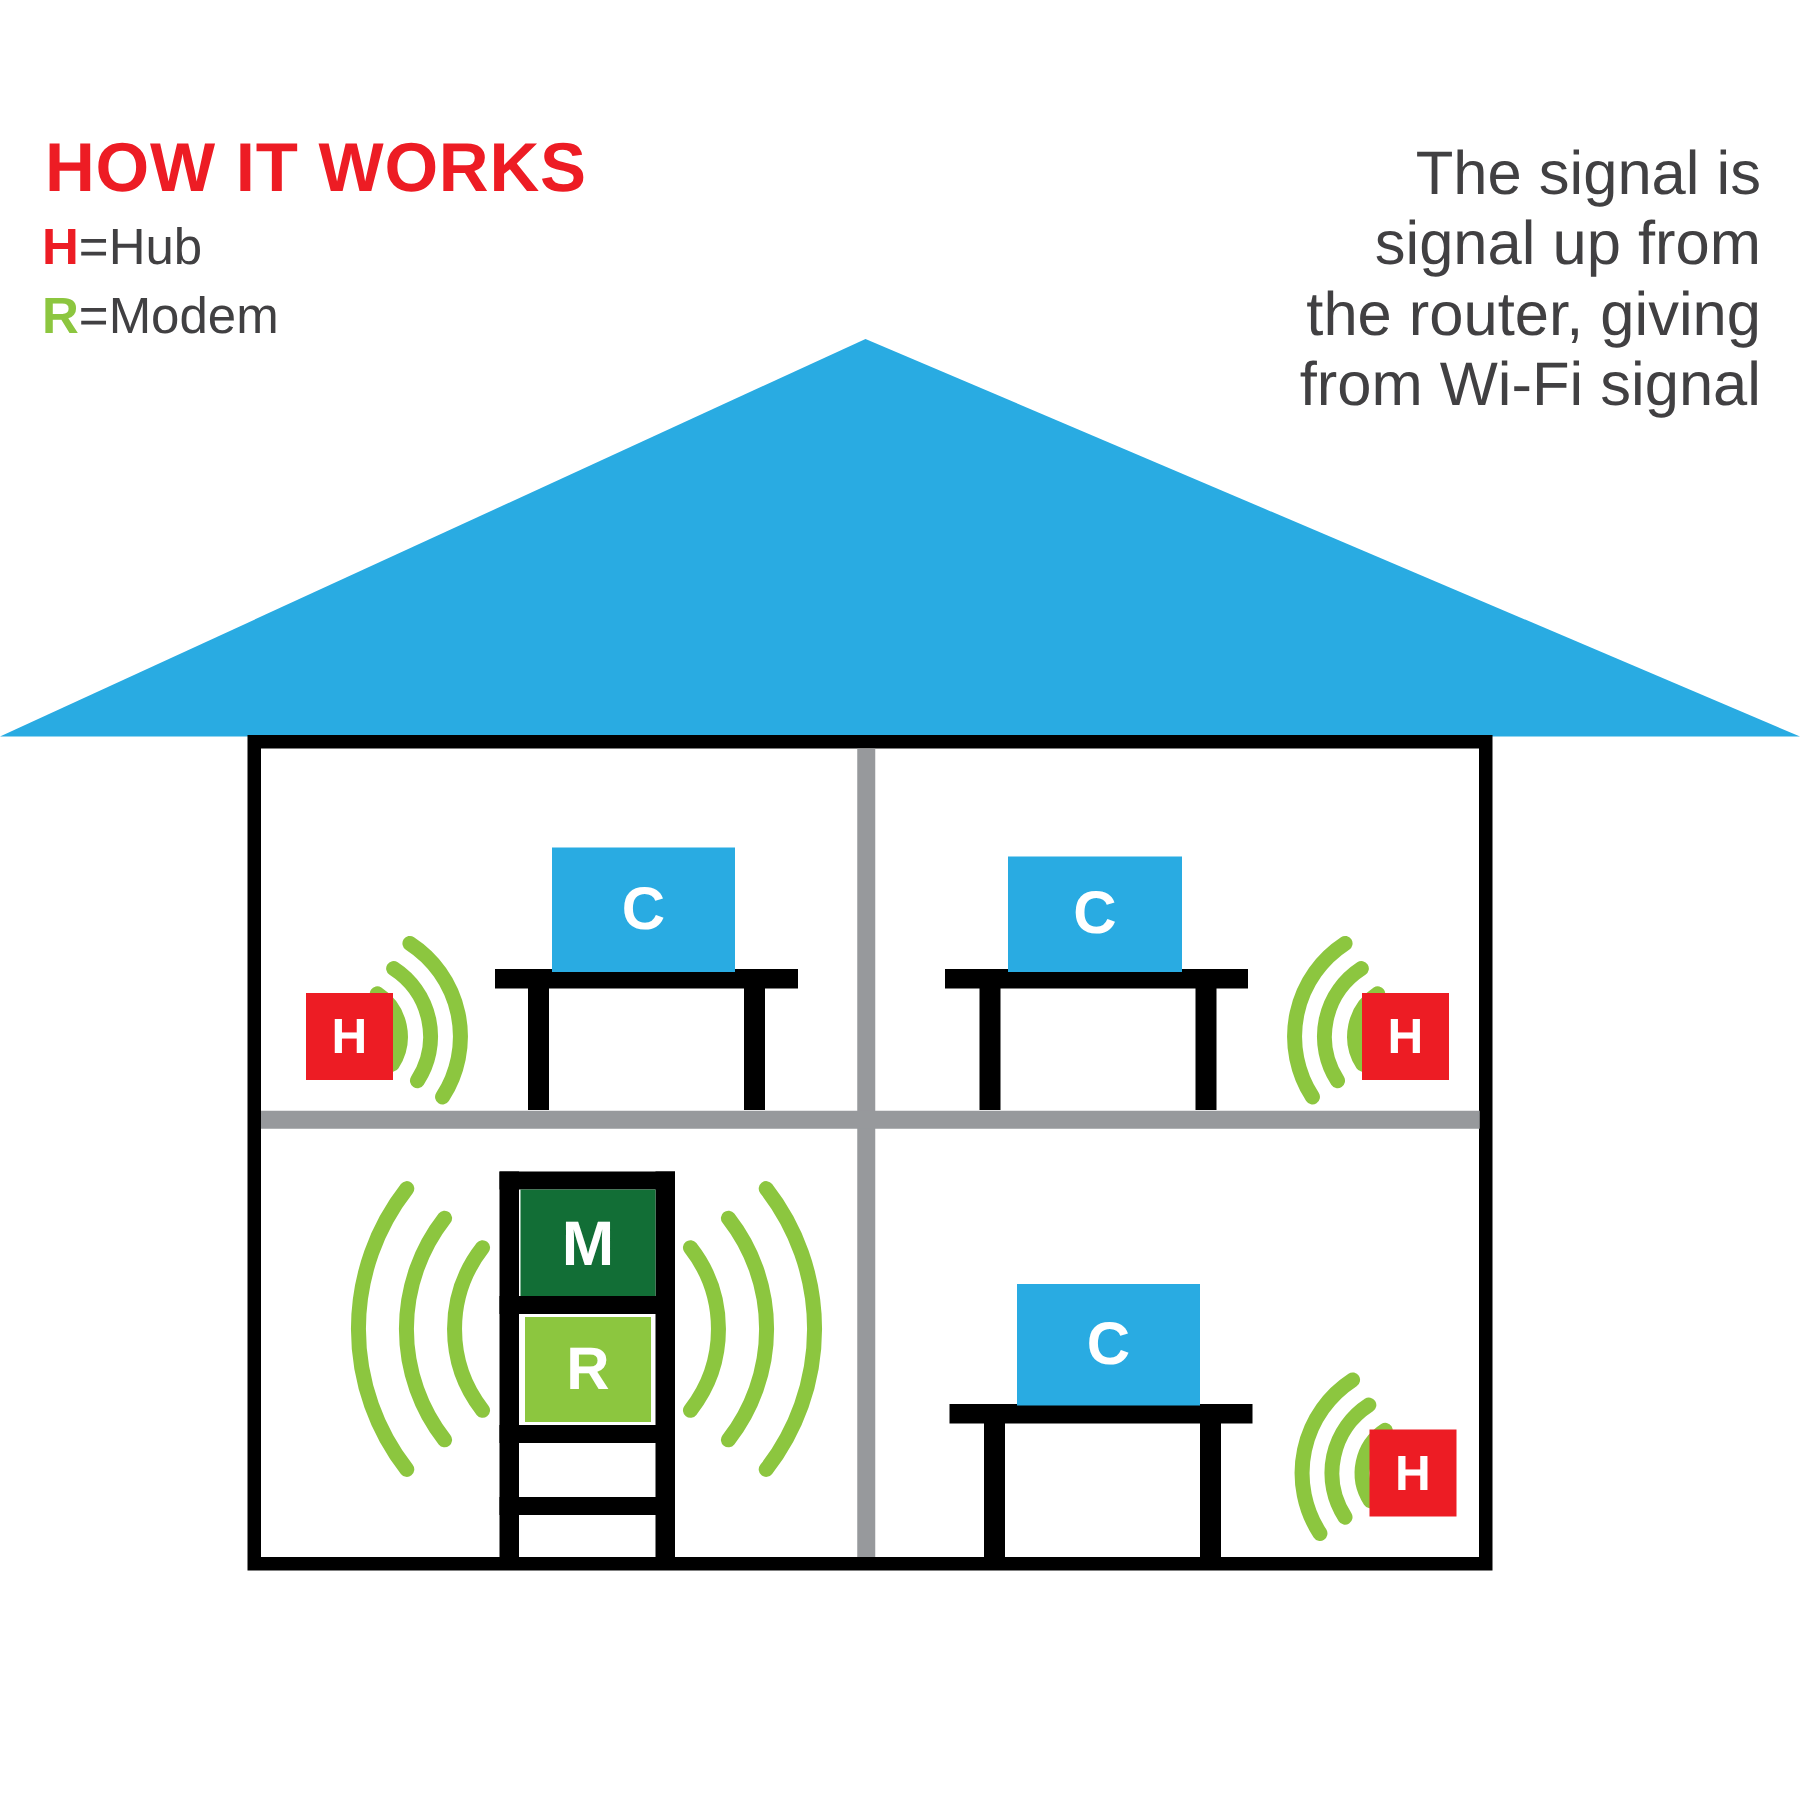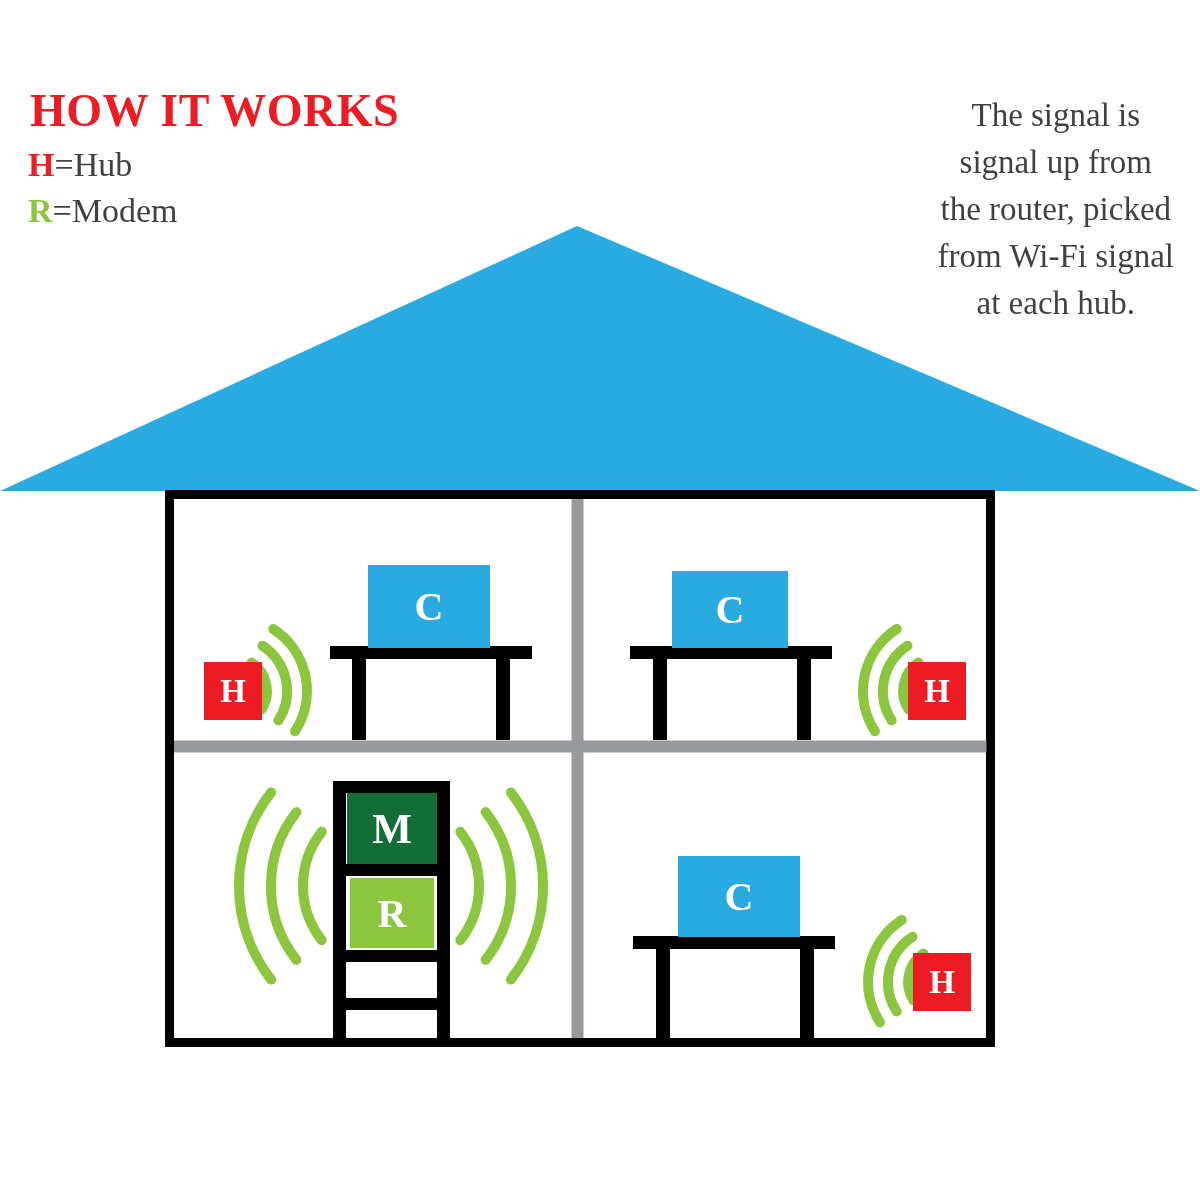--- a/index.html
+++ b/index.html
@@ -1,38 +1,38 @@
 <!DOCTYPE html>
 <html style="--red: #ed1c24; --blue: #29abe2; --darkgreen: #126e36; --lightgreen: #8cc63f; --ink: #000000; --gray: #97999c; --textdark: #414042;"><head>
 <meta charset="utf-8">
 <style>
   html,body{margin:0;padding:0;background:#ffffff;}
   :root{
     --red:#ed1c24; --blue:#29abe2; --darkgreen:#126e36; --lightgreen:#8cc63f;
     --ink:#000000; --gray:#97999c; --textdark:#414042;
   }
   .canvas{position:relative;width:1200px;height:1200px;background:#fff;overflow:hidden;
-          font-family:Liberation Serif, serif;}
+          font-family:Liberation Sans, sans-serif;}
   .art{position:absolute;left:0;top:0;width:1200px;height:1200px;}
   .roof{fill:var(--blue);}
   .wall{fill:#ffffff;stroke:var(--ink);stroke-width:9;}
   .divider{fill:var(--gray);}
   .tbl{fill:var(--ink);}
   .rack{fill:var(--ink);}
   .arc{fill:none;stroke:var(--lightgreen);stroke-width:10;stroke-linecap:round;}
 
   .title{position:absolute;left:30px;top:84px;font-size:46px;font-weight:800;
          letter-spacing:.5px;color:var(--red);white-space:nowrap;}
   .legend{position:absolute;left:28px;top:142px;}
   .legend-row{font-size:34px;line-height:46px;color:var(--textdark);white-space:nowrap;}
   .lg-letter{font-weight:800;}
   .c-hub{color:var(--red);} .c-modem{color:var(--darkgreen);}
   .c-router{color:var(--lightgreen);} .c-computer{color:var(--blue);}
-  .annotation{position:absolute;right:26px;top:92px;text-align:center;
-              font-size:33px;line-height:47px;color:var(--textdark);}
+  .annotation{position:absolute;right:26px;top:92px;text-align:right;
+              font-size:41px;line-height:47px;color:var(--textdark);}
 
   .device{position:absolute;display:flex;align-items:center;justify-content:center;
           color:#fff;font-weight:800;}
   .computer{background:var(--blue);font-size:40px;}
   .hub{background:var(--red);font-size:33px;}
   .modem{background:var(--darkgreen);font-size:42px;}
   .router{background:var(--lightgreen);font-size:40px;}
 </style>
 </head>
 <body>
@@ -42,23 +42,22 @@
   <div class="title">HOW IT WORKS</div>
 
   <div class="legend">
     <div class="legend-row"><span class="lg-letter c-hub">H</span><span>=</span><span>Hub</span></div>
     <div class="legend-row"><span class="lg-letter c-router">R</span><span>=</span><span>Modem</span></div>
   </div>
 
   <div class="annotation">
     <div>The signal is</div>
     <div>signal up from</div>
-    <div>the router, picked</div>
+    <div>the router, giving</div>
     <div>from Wi-Fi signal</div>
-    <div>at each hub.</div>
   </div>
 
   <svg class="art" viewBox="0 0 1200 1200">
 
     <polygon class="roof" points="0,491 577,226 1200,491"></polygon>
 
     <rect class="wall" x="169.5" y="494.5" width="821" height="548"></rect>
 
     <rect class="divider" x="571.5" y="499" width="12" height="539"></rect>
     <rect class="divider" x="174" y="740.5" width="812.5" height="12"></rect>

